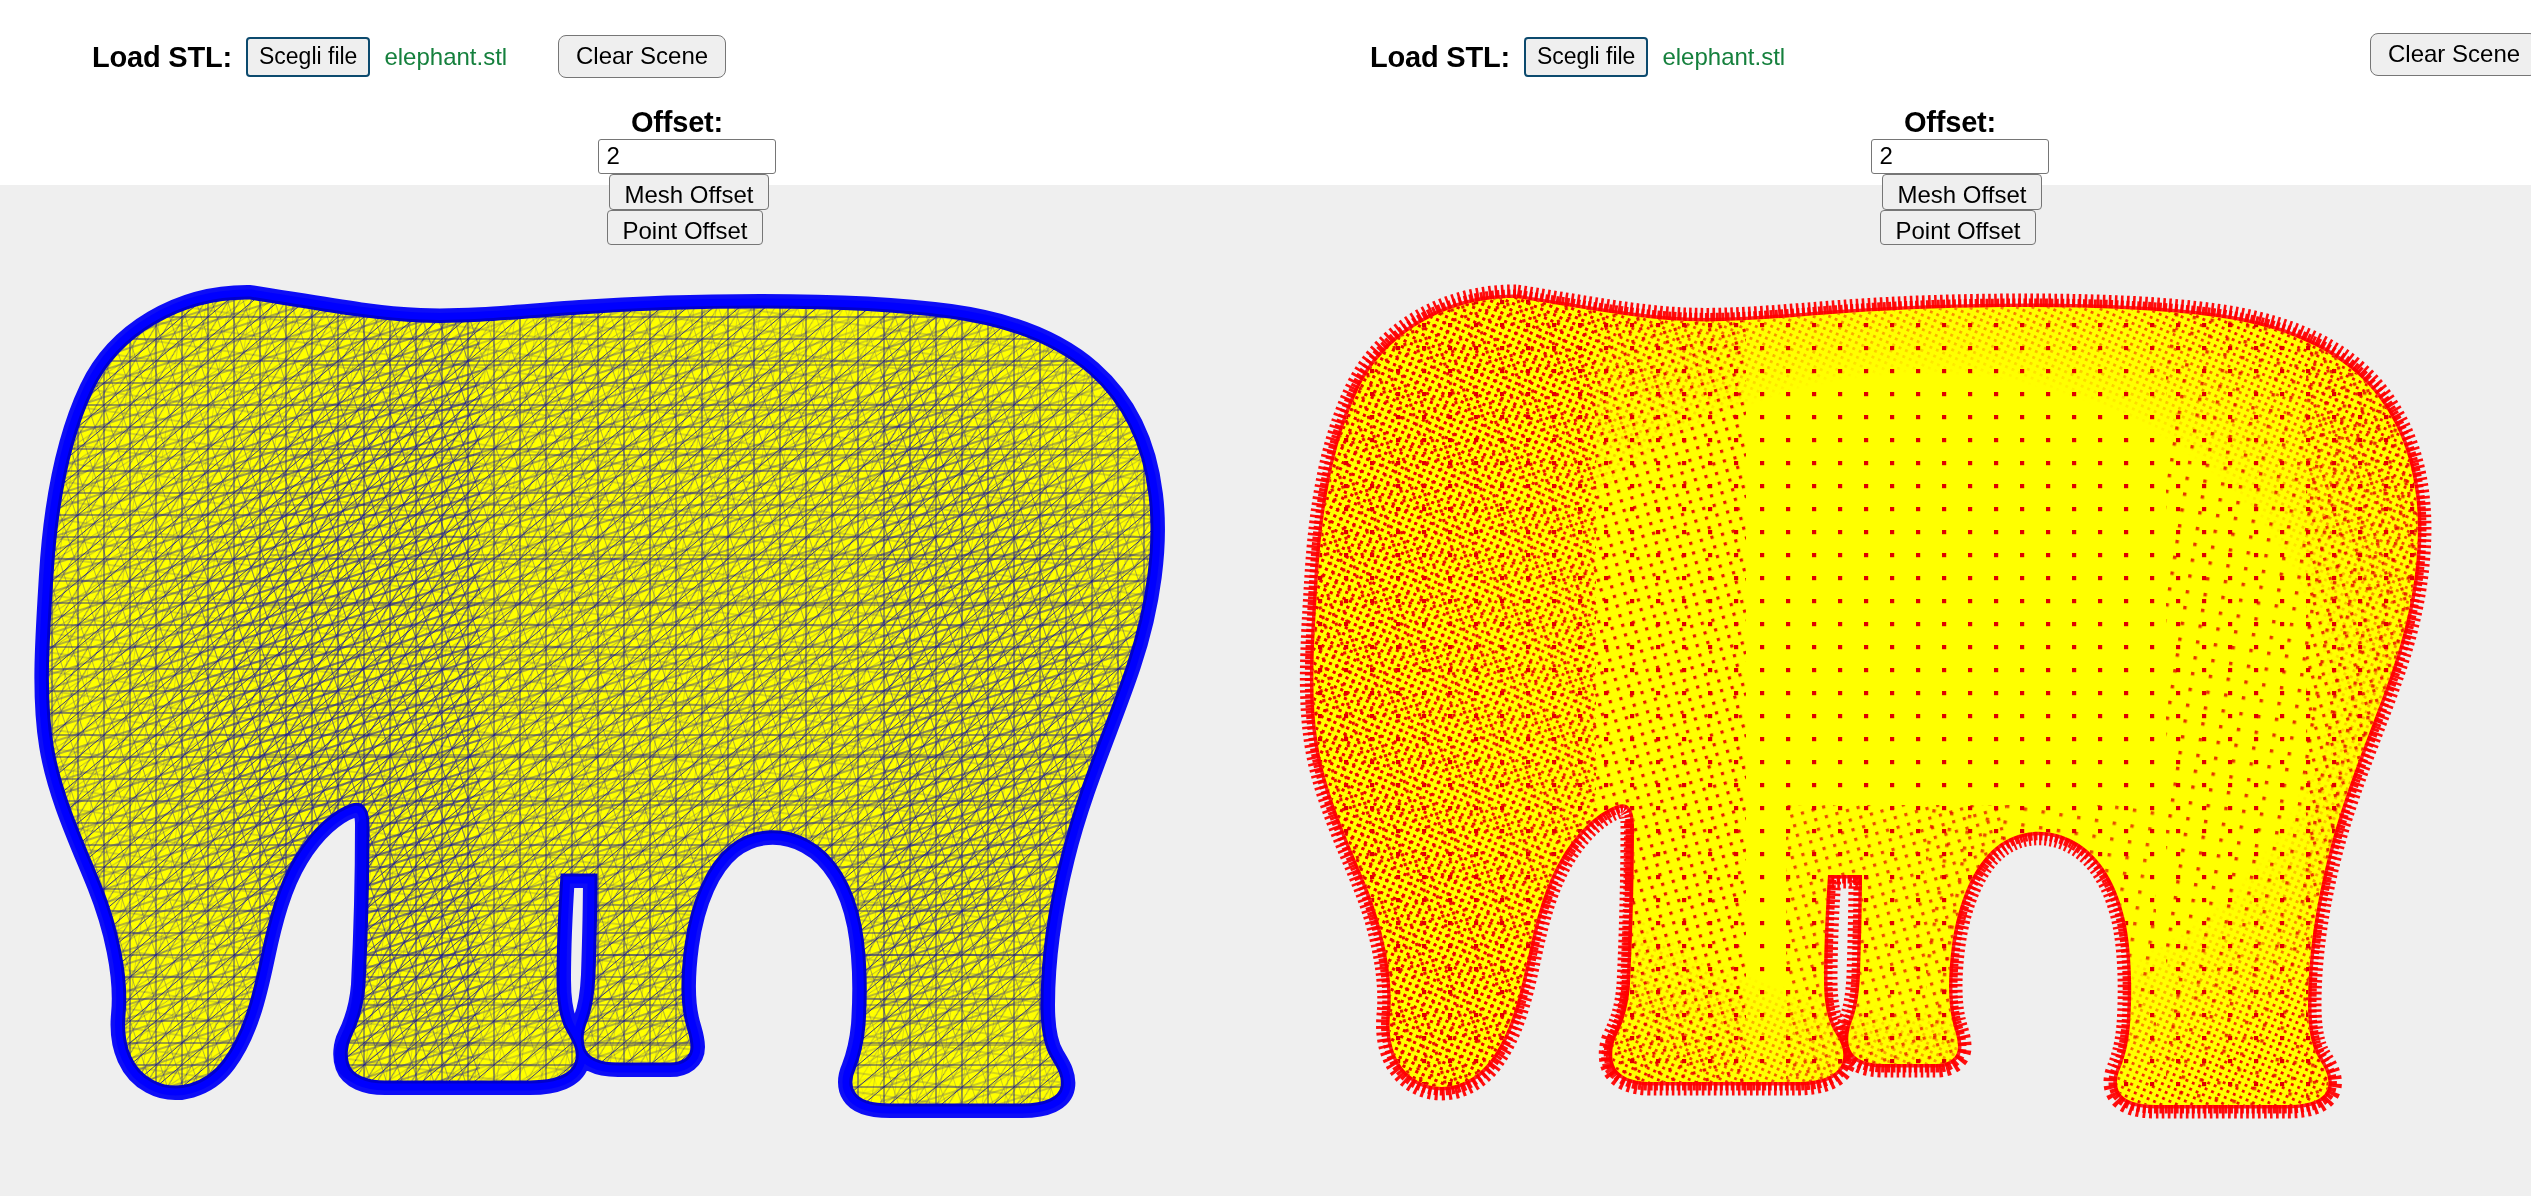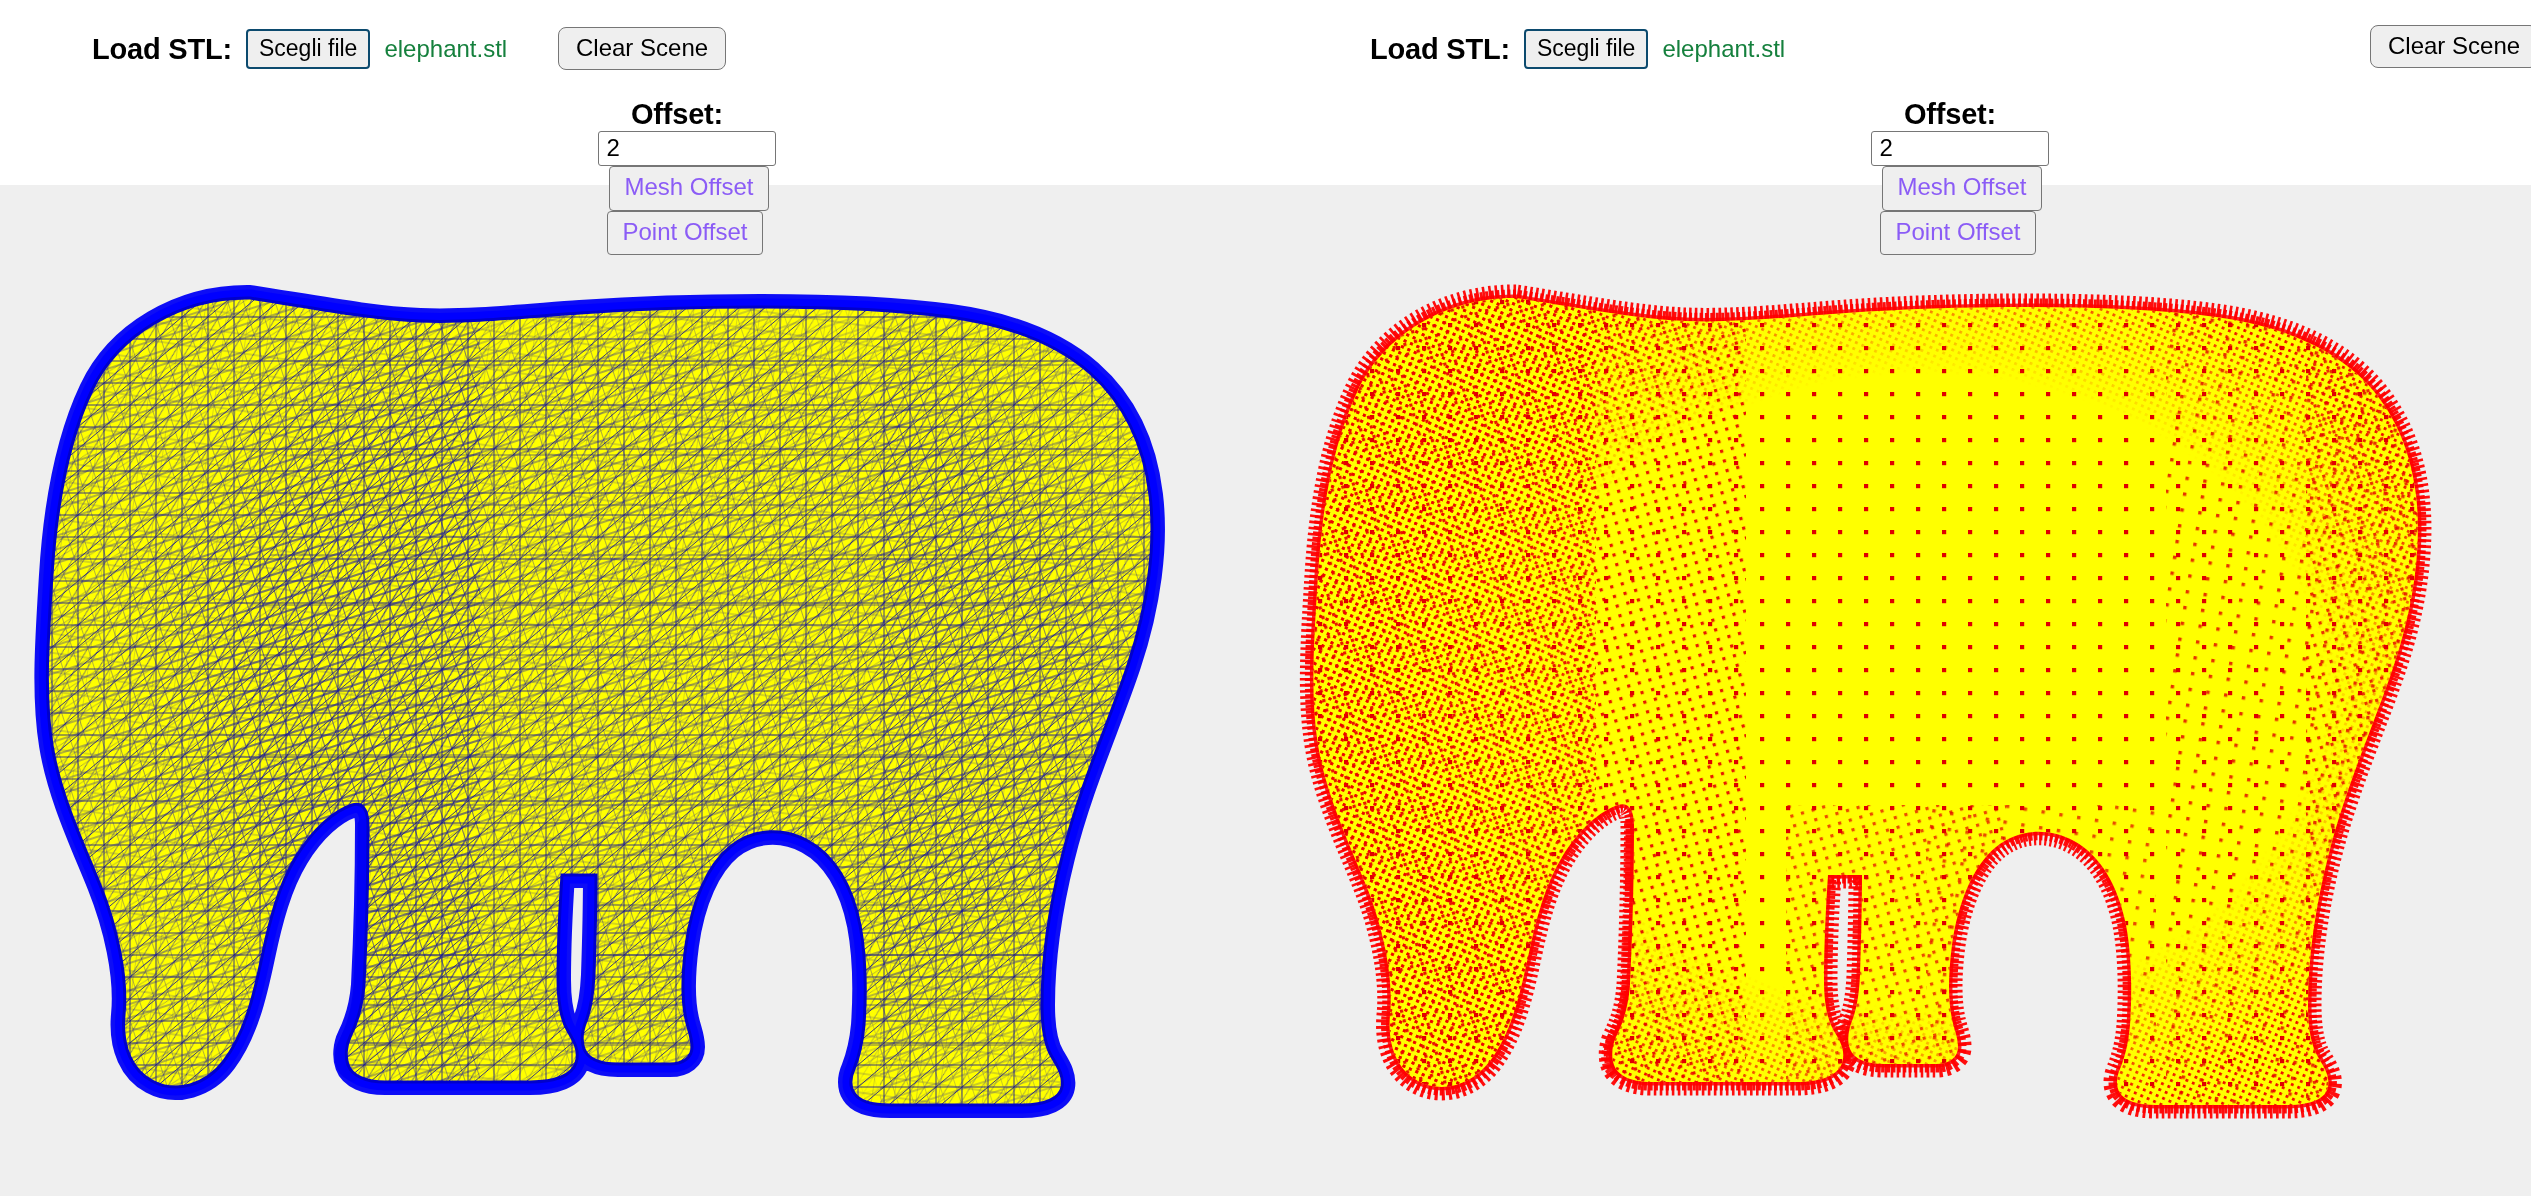--- a/index.html
+++ b/index.html
@@ -35,21 +35,21 @@
     padding-top: 26px;
   }
   .panel-controls.left  { left: 92px;   width: 1170px; }
   .panel-controls.right { left: 1370px; width: 1160px; }
 
   .ctrl-row {
     display: flex;
     align-items: center;
     position: relative;
   }
-  .ctrl-row.row-1 { height: 46px; }
+  .ctrl-row.row-1 { height: 46px; margin-top: 8px; }
   .ctrl-row.row-2 { height: 46px; margin-top: 26px; flex-direction: column; }
 
   .ctrl-label {
     font-weight: bold;
     font-size: 29px;
     color: #000000;
     letter-spacing: -0.2px;
     white-space: nowrap;
     font-family: "Liberation Sans", sans-serif;
   }
@@ -106,25 +106,25 @@
     width: 178px;
     height: 40px;
     padding: 2px 6px 3px 8px;
     margin-left: 19px;
     outline: none;
   }
 
   .offset-btn {
     font-family: "Liberation Sans", sans-serif;
     font-size: 24px;
-    color: #8b5cf6;
+    color: #000000;
     background: #efefef;
     border: 1px solid #767676;
     border-radius: 4px;
-    padding: 6px 15px 9px 15px;
+    padding: 6px 15px 0 15px;
     line-height: 1.15;
     cursor: default;
     white-space: nowrap;
     margin-left: 16px;
   }
   .offset-btn.first { margin-left: 24px; }
 
   
   .viewers {
     position: absolute;

